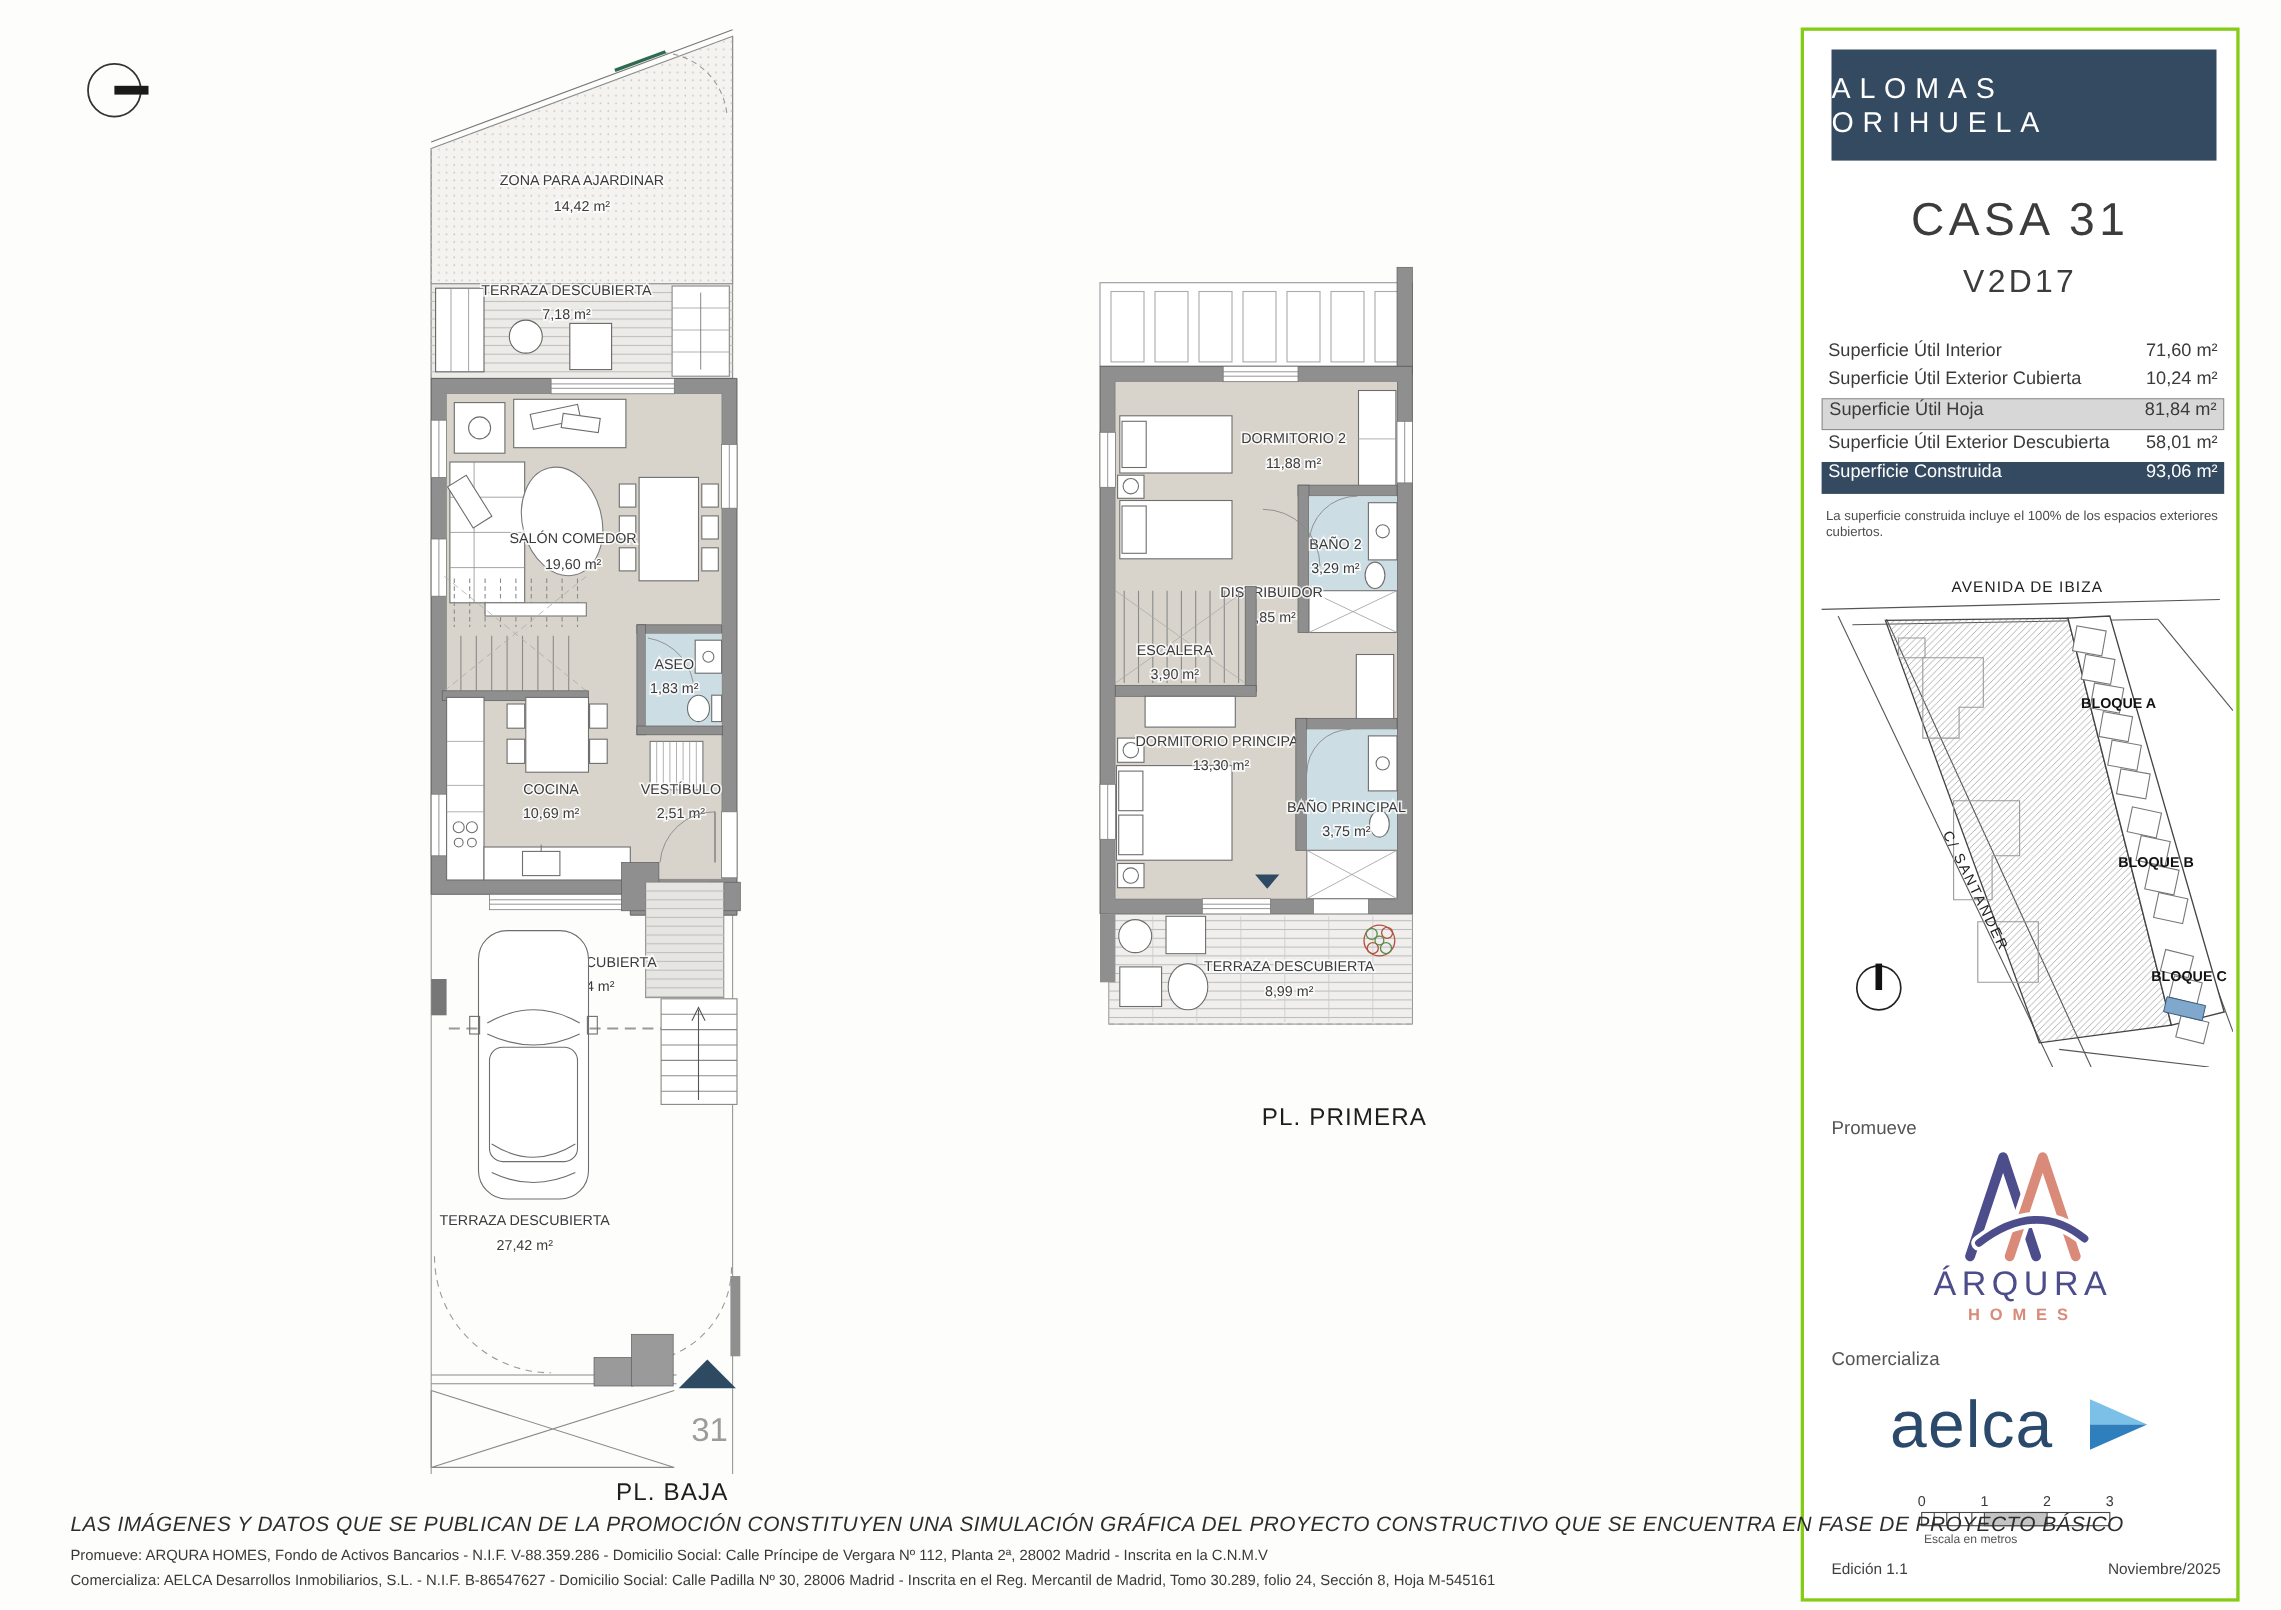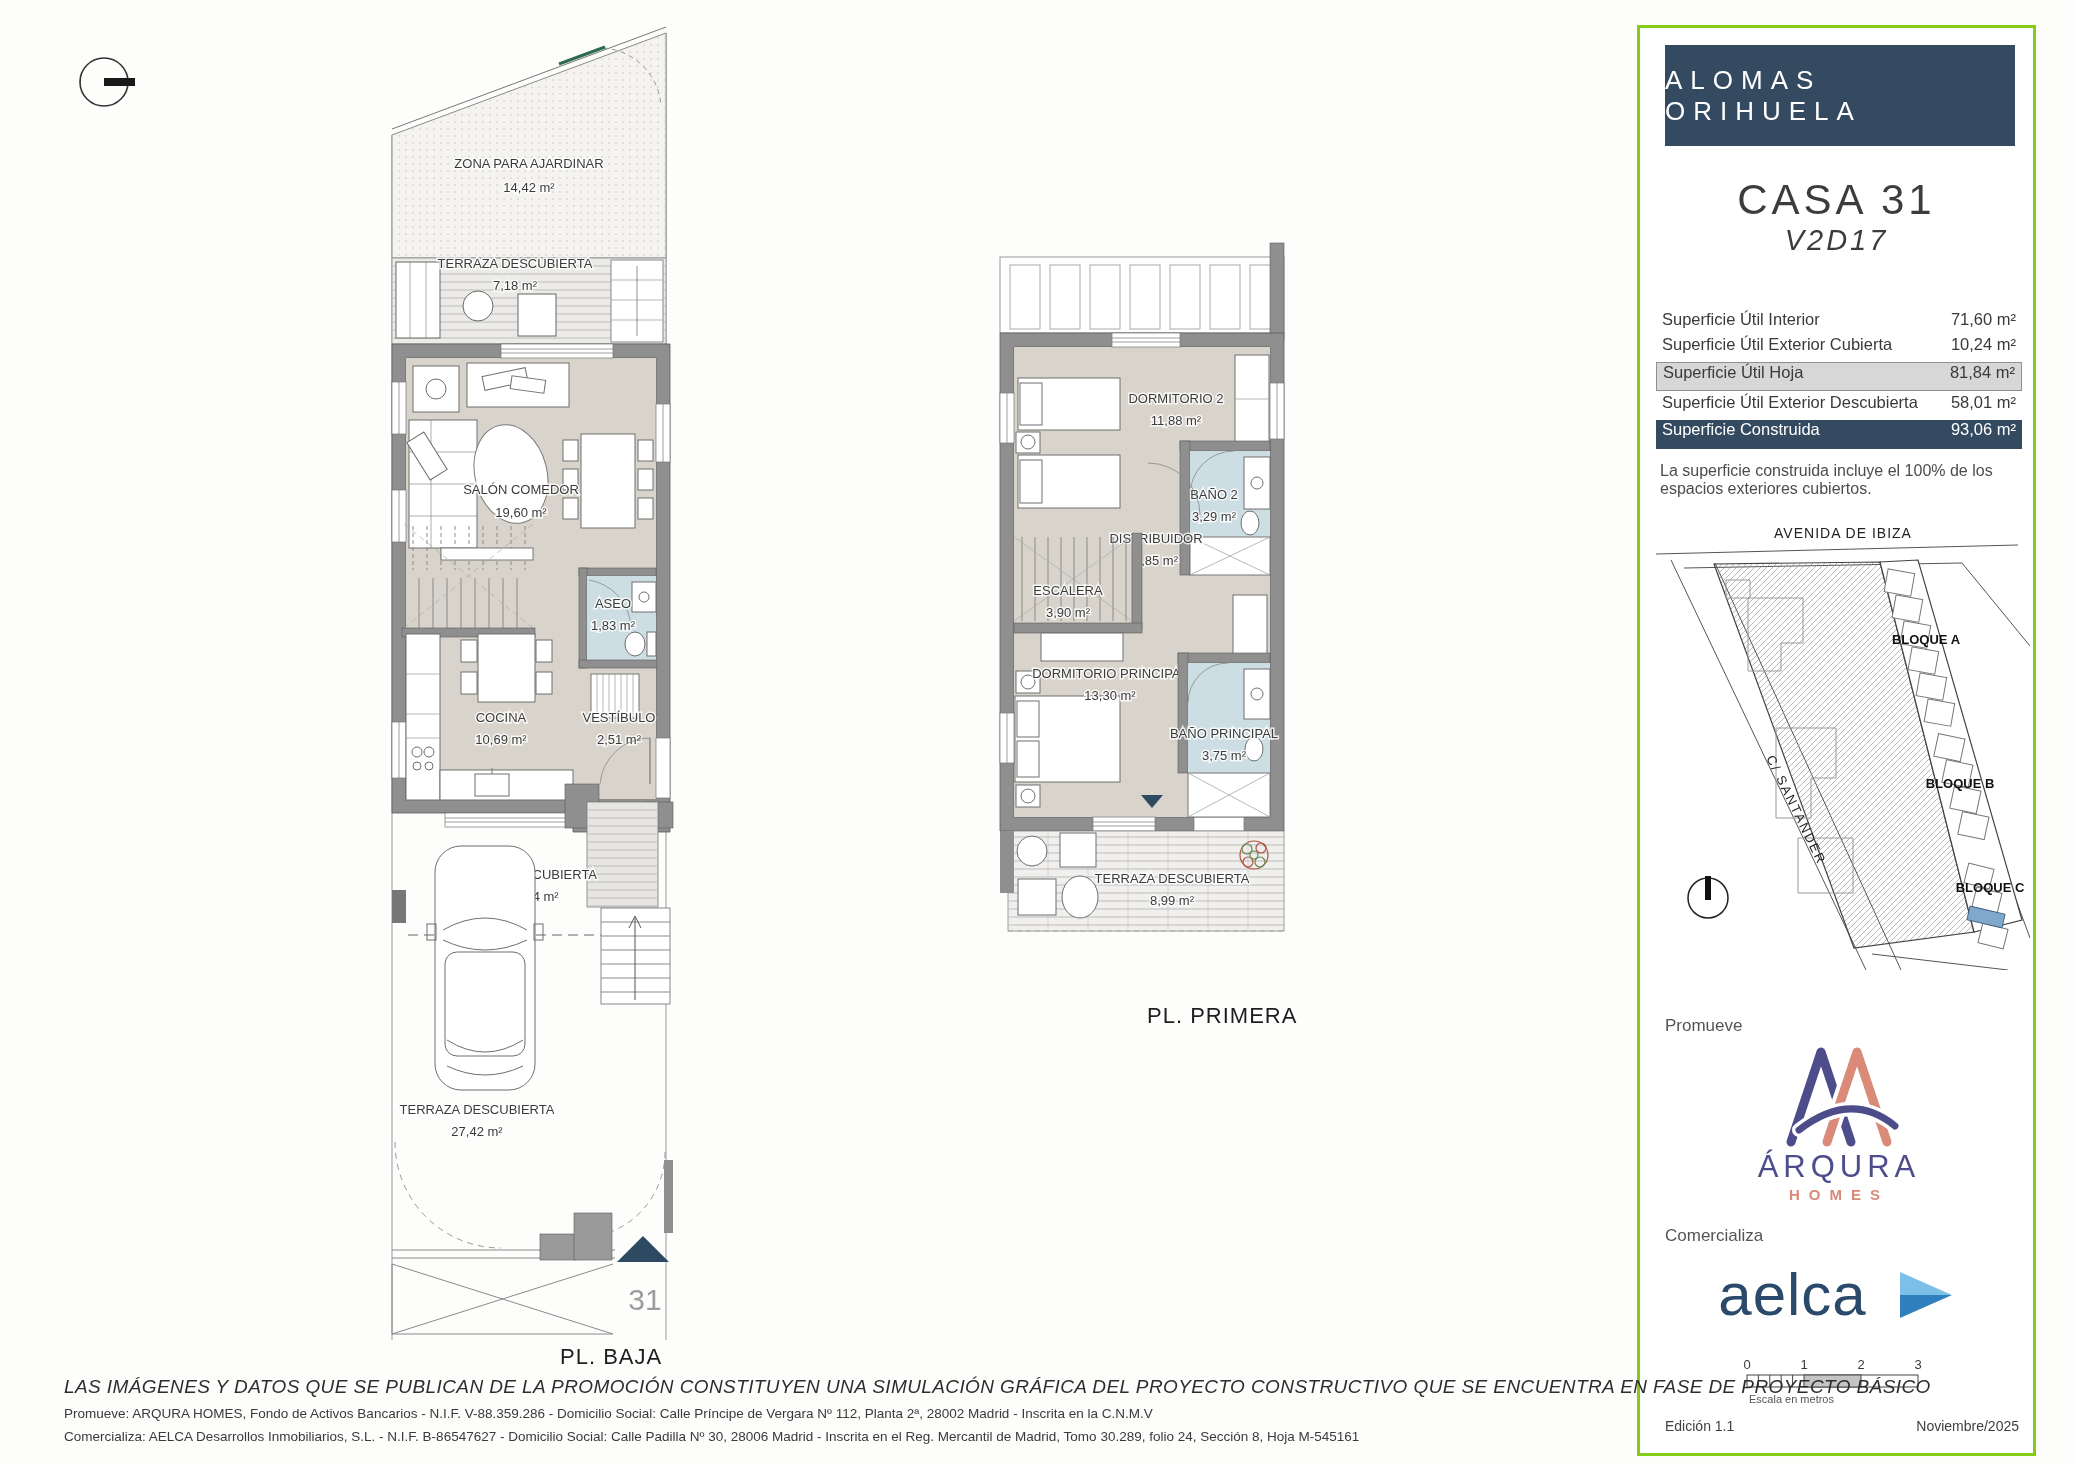--- a/index.html
+++ b/index.html
@@ -15,29 +15,29 @@
   .unit-num { font-size:30px; fill:#9c9c9c; text-anchor:middle; }
 
   
   .panel { position:absolute; left:1637px; top:25px; width:399px; height:1431px;
            background:#ffffff; border:3px solid #84cc16; }
   .panel-header { position:absolute; left:25px; top:17px; width:350px; height:101px;
                   background:#344a61; color:#fff; display:flex; align-items:center; justify-content:center;
                   font-size:26px; letter-spacing:8px; font-weight:400; }
   .casa-title { position:absolute; left:0; top:148px; width:100%; text-align:center;
                 font-size:42px; letter-spacing:4px; color:#3c3c3c; }
-  .casa-code  { position:absolute; left:0; top:196px; width:100%; text-align:center;
-                font-size:29px; letter-spacing:3px; color:#3c3c3c;font-style:italic; }
+  .casa-code  { position:absolute; left:0; top:212px; width:100%; text-align:center;
+                font-size:29px; letter-spacing:3px; color:#3c3c3c; }
   .surfaces { position:absolute; left:18px; top:282px; width:362px; }
   .srow { display:flex; justify-content:space-between; align-items:flex-start;
           font-size:16.5px; color:#3a3a3a; height:25px; padding:0 4px; }
   .srow .val { white-space:nowrap; }
   .srow.gray { background:#d7d7d7; border:1.5px solid #8f8f8f; height:29px; margin:2px -2px; padding:0 6px; }
   .srow.navy { background:#344a61; color:#fff; height:29px; margin:2px -2px; padding:0 6px; }
-  .snote { position:absolute; left:20px; top:434px; width:360px; font-size:16px; color:#4c4c4c; }
+  .snote { position:absolute; left:20px; top:434px; width:360px; font-size:12px; color:#4c4c4c; }
   .map-wrap { position:absolute; left:8px; top:490px; }
   .map-street-top { font-size:14px; letter-spacing:1px; fill:#222; text-anchor:middle; }
   .map-street-left { font-size:13px; letter-spacing:2px; fill:#222; }
   .map-block { font-size:13px; font-weight:bold; fill:#111; text-anchor:middle; }
   .promueve-label, .comercializa-label { position:absolute; left:25px; font-size:17px; color:#555; }
   .promueve-label { top:988px; }
   .comercializa-label { top:1198px; }
   .arqura-wrap { position:absolute; left:89px; top:1002px; }
   .aelca-wrap { position:absolute; left:0; top:1232px; width:100%;
                 display:flex; align-items:center; justify-content:center; gap:30px; }

